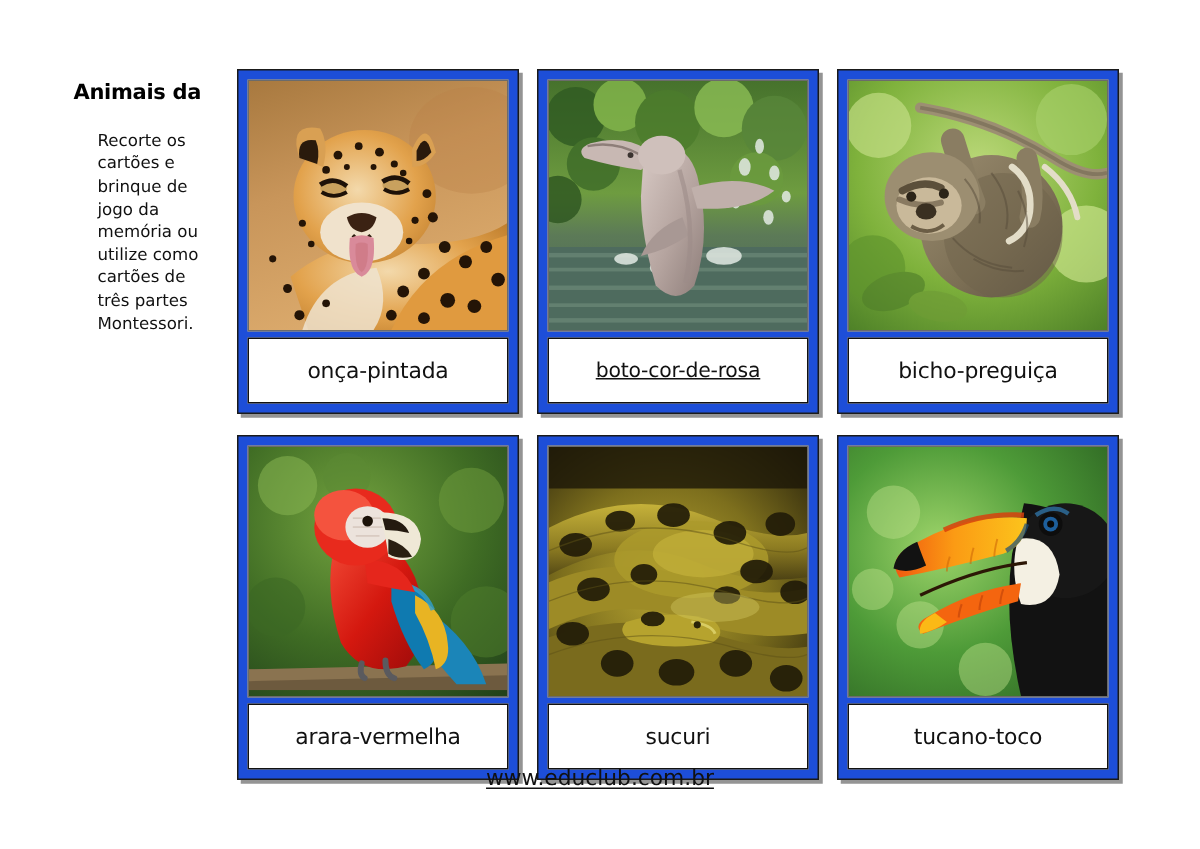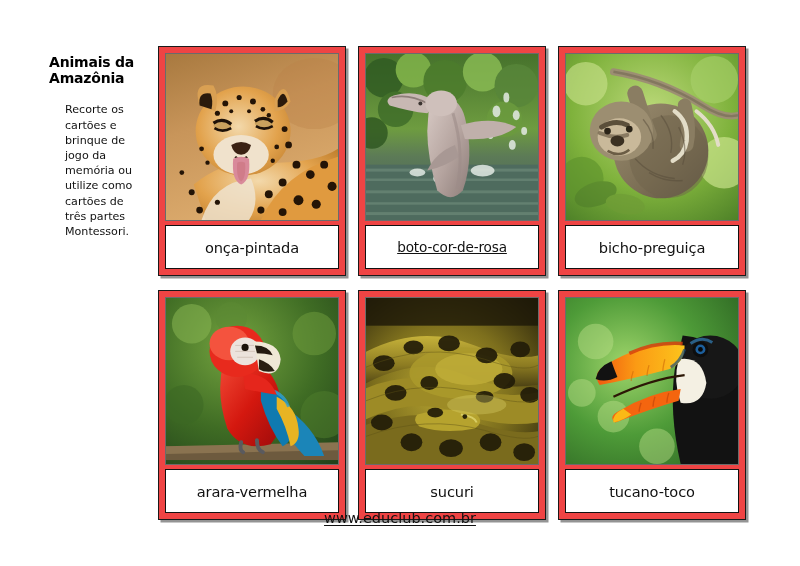--- a/index.html
+++ b/index.html
@@ -58,21 +58,21 @@
   }
   .row {
     display: flex;
     gap: 12px;
     margin-bottom: 14px;
   }
   .card {
     position: relative;
     width: 188px;
     box-sizing: border-box;
-    background: #ef4444;
+    background: #1d4ed8;
     border: 1.6px solid #1a1a1a;
     padding: 6px;
     box-shadow: 2.5px 2.5px 0 rgba(60,60,60,0.55);
   }
   .card-photo {
     position: relative;
     width: 100%;
     height: 168px;
     border: 1px solid #6b6b6b;
     box-sizing: border-box;
@@ -123,21 +123,20 @@
   }
 </style>
 </head>
 <body>
 
 <div id="page">
 
   <div id="instructions">
     <div class="title">
       <div>Animais da</div>
-      <div>Amazônia</div>
     </div>
     <p class="body-text">Recorte os cartões e brinque de jogo da memória ou utilize como cartões de três partes Montessori.</p>
   </div>
 
   <div id="grid">
 
     <div class="row">
 
       <div class="card">
         <div class="card-photo">

